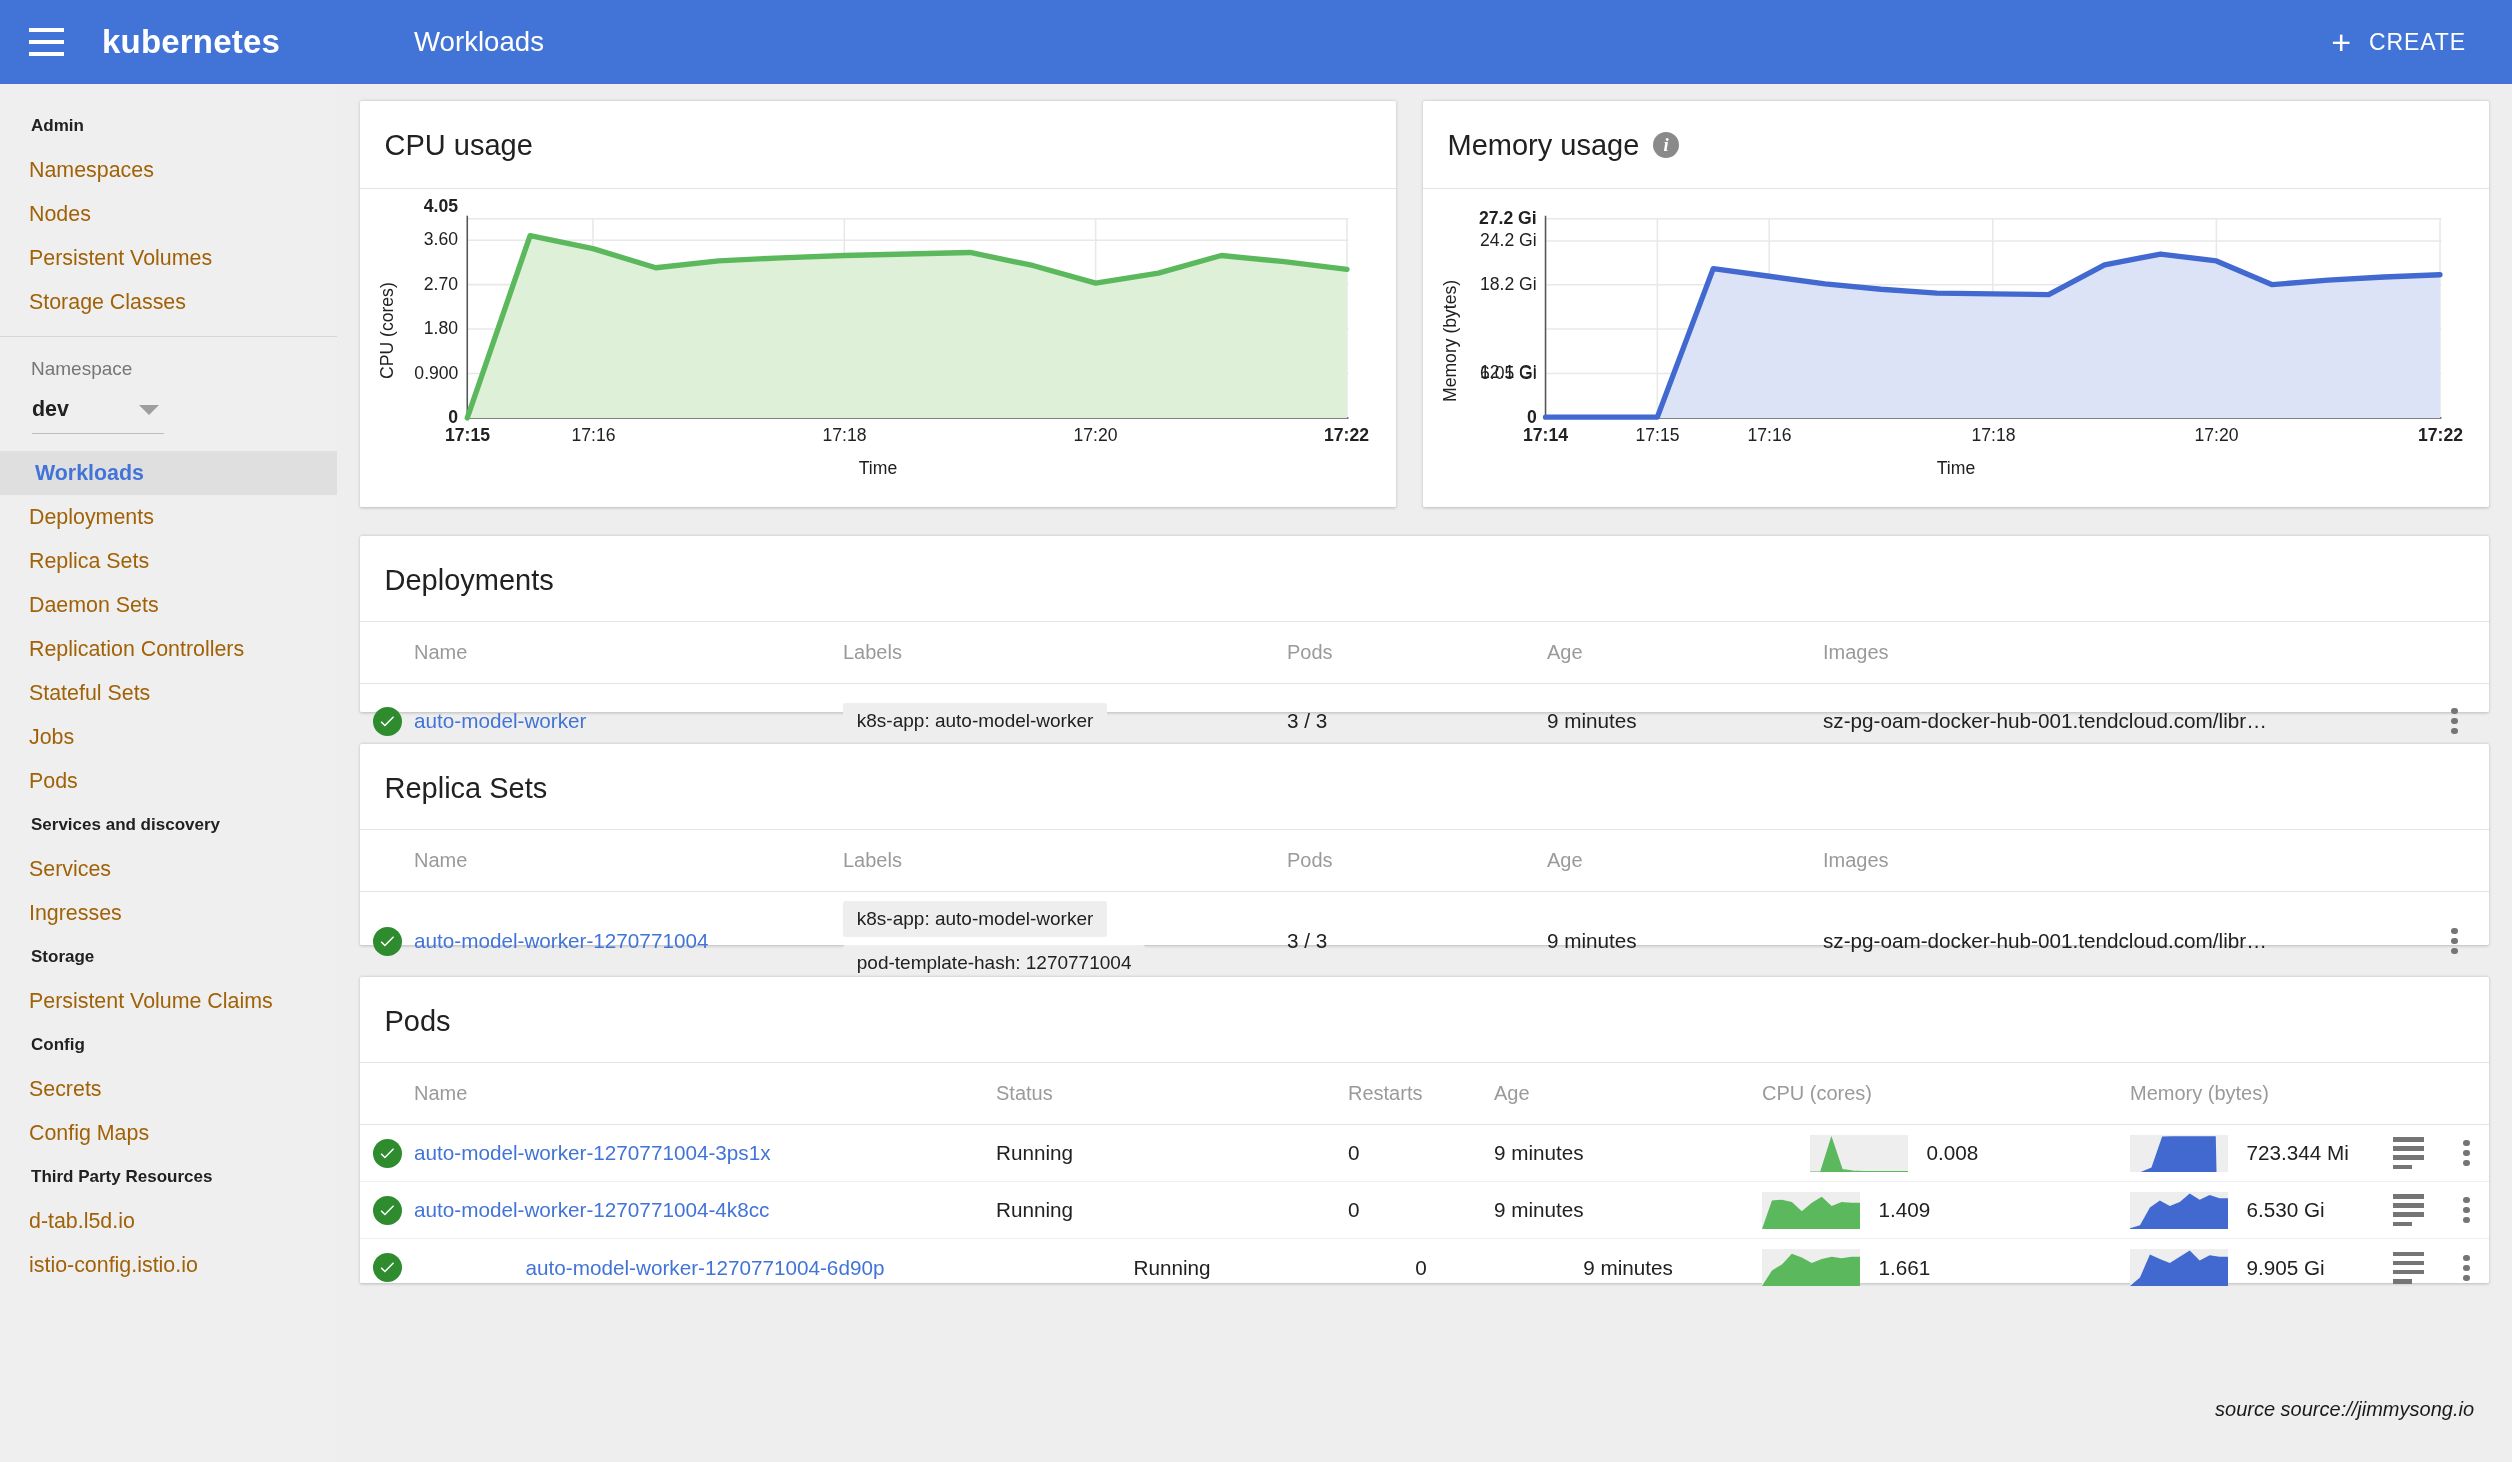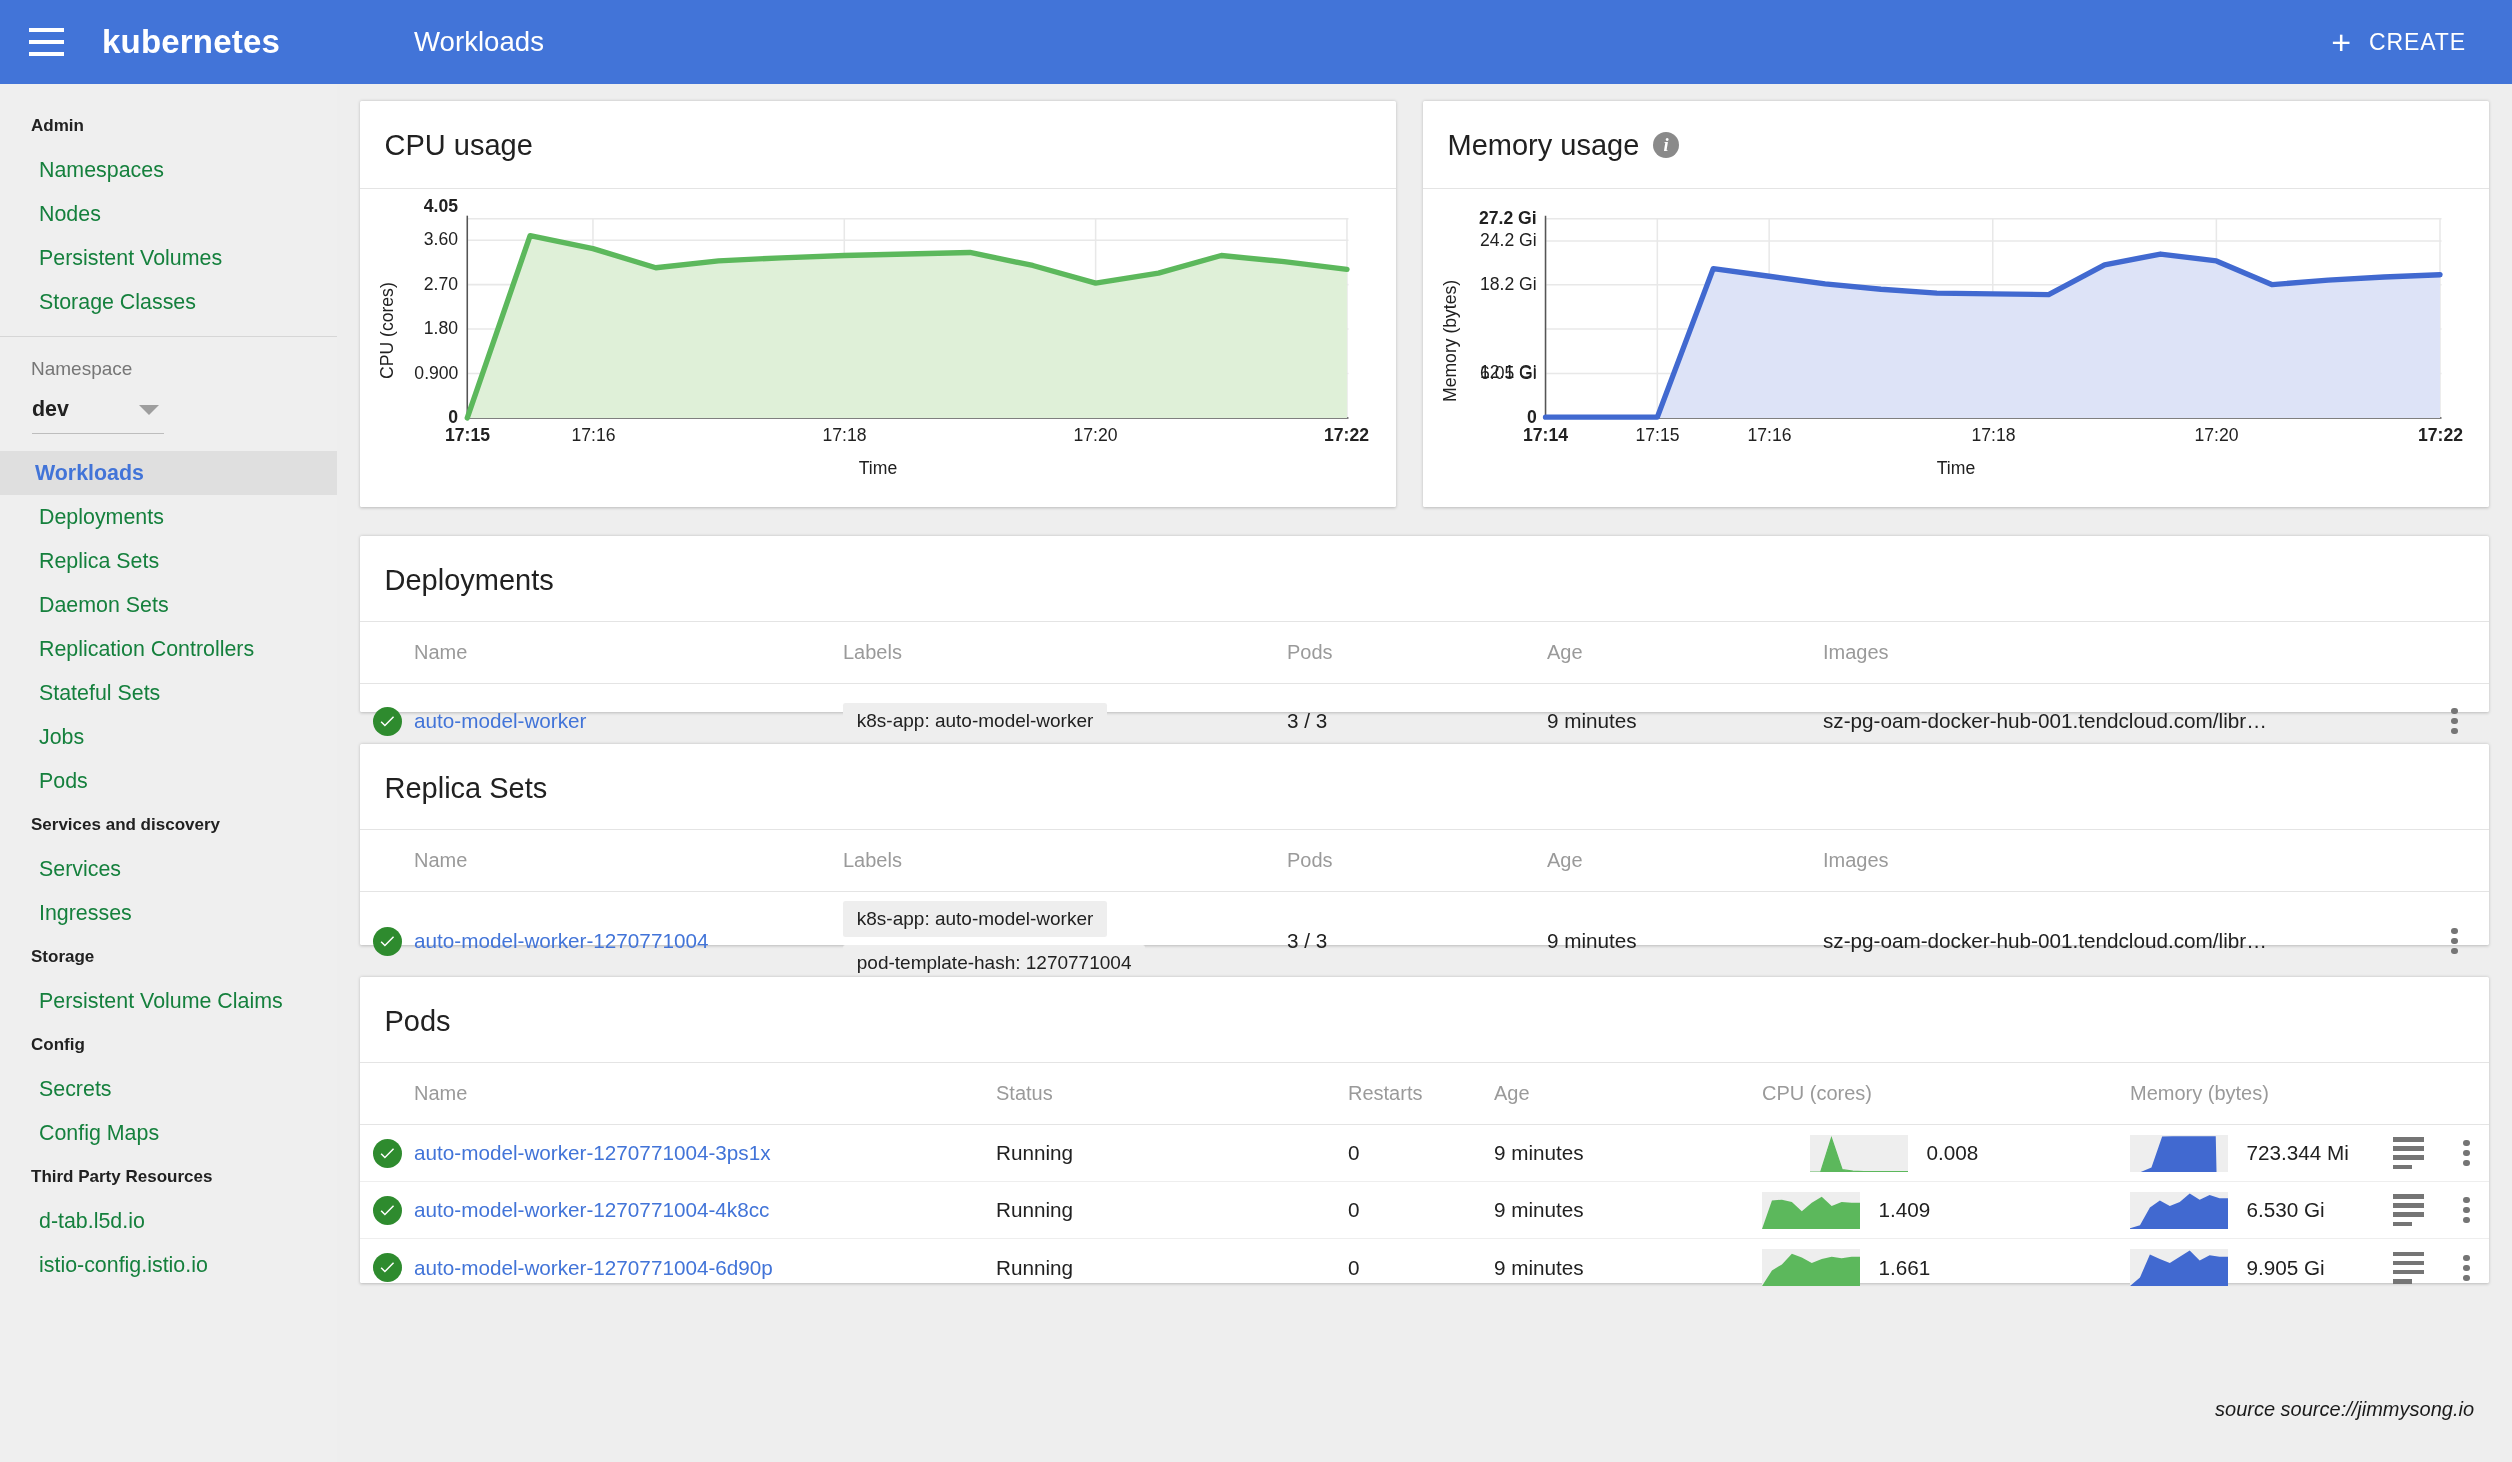--- a/index.html
+++ b/index.html
@@ -74,22 +74,22 @@
   .nav-header {
     font-size: 17px;
     font-weight: bold;
     color: #212121;
     padding: 0 0 0 31px;
     height: 44px;
     display: flex; align-items: center;
   }
   .nav-item {
     font-size: 21.4px;
-    color: #15803d;
-    padding-left: 39px;
+    color: #a16207;
+    padding-left: 29px;
     height: 44px;
     display: flex; align-items: center;
     cursor: pointer;
   }
   .nav-item.selected {
     background: #dfdfdf;
     color: #4274d8;
     font-weight: bold;
     padding-left: 35px;
   }
@@ -555,21 +555,21 @@
             <i></i>
           </span>
         <span class="kebab">
             <i></i>
             <i></i>
             <i></i>
           </span>
       </div>
     </div>
 
-    <div class="tbl-row" style="height:57px; border-bottom:none;">
+    <div class="tbl-row" style="height:57px; border-bottom:none;text-align:center;">
       <div style="width:54px; display:flex; justify-content:center;">
         <span class="status-ok">
           <svg viewBox="0 0 24 24">
               <path d="M9 16.2 4.8 12l-1.4 1.4L9 19 21 7l-1.4-1.4z" fill="#fff"></path>
             </svg>
         </span>
       </div>
       <div style="width:582px;"><span class="link">auto-model-worker-1270771004-6d90p</span></div>
       <div style="width:352px;">Running</div>
       <div style="width:146px;">0</div>

